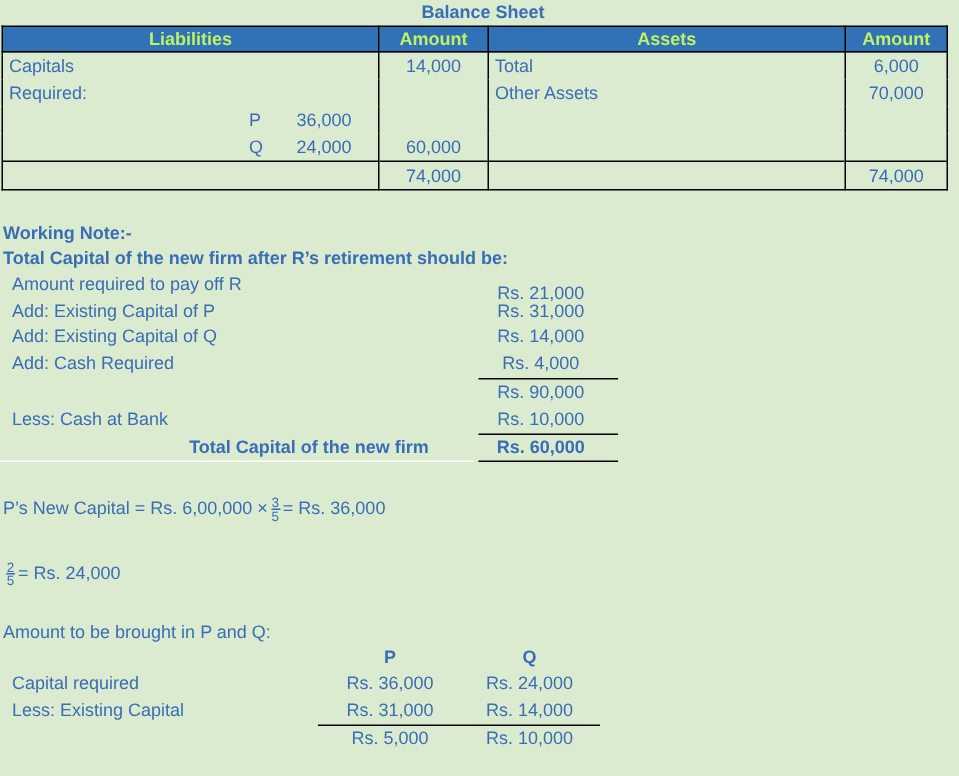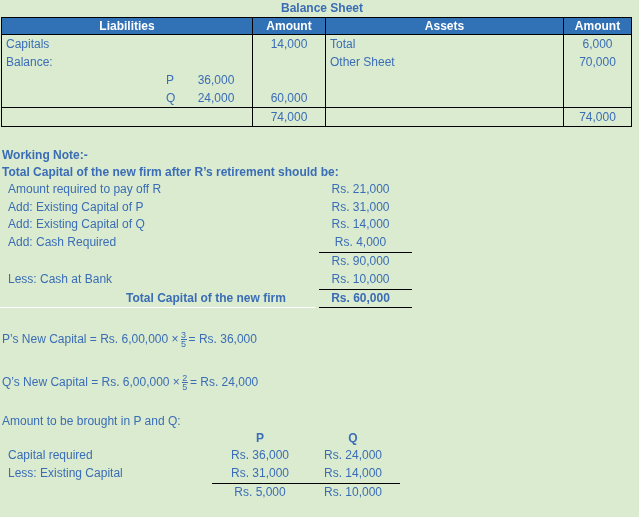--- a/index.html
+++ b/index.html
@@ -12,21 +12,21 @@
   }
   .abs { position: absolute; white-space: nowrap; }
   .bold { font-weight: bold; }
   .r { text-align: center; }
   .c { text-align: center; }
 
   
   #bs-title { left: 0; width: 644px; top: 1px; text-align: center; font-weight: bold; color: #3a6db5; }
   #bs { position: absolute; left: 1px; top: 17px; border-collapse: collapse; }
   #bs td, #bs th { border-left: 1px solid #000; border-right: 1px solid #000; padding: 0 4px; height: 18px; line-height: 18px; }
-  #bs th { background: #3171b6; color: #ffffff; font-weight: bold; border: 1px solid #000; height: 16px; line-height: 16px; }
+  #bs th { background: #3171b6; color: #bef264; font-weight: bold; border: 1px solid #000; height: 16px; line-height: 16px; }
   #bs tr.total td { border-top: 1px solid #000; border-bottom: 1px solid #000; font-weight: normal; }
 
   .uline { position: absolute; height: 1px; background: #000; }
   .wline { position: absolute; height: 1px; background: #fff; }
 
   .frac { display: inline-block; vertical-align: middle; text-align: center; font-size: 9px; line-height: 8px; margin: 0 2px; }
   .frac span { display: block; }
   .frac .bar { border-top: 1px solid #3a6db5; width: 6px; margin: 0 auto; }
 </style>
 </head>
@@ -47,23 +47,23 @@
     <th class="c">Assets</th>
     <th class="c">Amount</th>
   </tr>
   <tr>
     <td>Capitals</td>
     <td class="r">14,000</td>
     <td>Total</td>
     <td class="r">6,000</td>
   </tr>
   <tr>
-    <td>Balance:</td>
+    <td>Required:</td>
     <td></td>
-    <td>Other Sheet</td>
+    <td>Other Assets</td>
     <td class="r">70,000</td>
   </tr>
   <tr>
     <td style="position:relative">
       <span class="abs" style="left:164px;top:0">P</span>
       <span class="abs r" style="left:190px;width:48px;top:0">36,000</span>
     </td>
     <td></td>
         <td></td>
         <td></td>
@@ -83,42 +83,42 @@
     <td></td>
     <td class="r">74,000</td>
   </tr>
 </tbody>
   </table>
 
 <div class="abs bold" style="left:2px;top:148px">Working Note:-</div>
 <div class="abs bold" style="left:2px;top:165px">Total Capital of the new firm after R’s retirement should be:</div>
 
 <div class="abs" style="left:8px;top:182px">Amount required to pay off R</div>
-<div class="abs r" style="left:310px;width:101px;top:182px">Rs. 21,000</div>
+<div class="abs r" style="left:310px;width:101px;top:188px">Rs. 21,000</div>
 <div class="abs" style="left:8px;top:200px">Add: Existing Capital of P</div>
 <div class="abs r" style="left:310px;width:101px;top:200px">Rs. 31,000</div>
 <div class="abs" style="left:8px;top:217px">Add: Existing Capital of Q</div>
 <div class="abs r" style="left:310px;width:101px;top:217px">Rs. 14,000</div>
 <div class="abs" style="left:8px;top:235px">Add: Cash Required</div>
 <div class="abs r" style="left:310px;width:101px;top:235px">Rs. 4,000</div>
 <div class="uline" style="left:319px;width:93px;top:252px"></div>
 <div class="abs r" style="left:310px;width:101px;top:254px">Rs. 90,000</div>
 <div class="abs" style="left:8px;top:272px">Less: Cash at Bank</div>
 <div class="abs r" style="left:310px;width:101px;top:272px">Rs. 10,000</div>
 <div class="uline" style="left:319px;width:93px;top:289px"></div>
 <div class="abs bold r" style="left:100px;width:212px;top:291px">Total Capital of the new firm</div>
 <div class="abs bold r" style="left:310px;width:101px;top:291px">Rs. 60,000</div>
 <div class="wline" style="left:0;width:316px;top:307px"></div>
 <div class="uline" style="left:319px;width:93px;top:307px"></div>
 
 <div class="abs" style="left:2px;top:331px">
   <span>P’s New Capital = Rs. 6,00,000 ×</span><span class="frac"><span>3</span><span class="bar"></span><span>5</span></span><span>= Rs. 36,000</span>
 </div>
 <div class="abs" style="left:2px;top:374px">
-  <span>Q’s New Capital = Rs. 6,00,000 ×</span><span class="frac"><span>2</span><span class="bar"></span><span>5</span></span><span>= Rs. 24,000</span>
+  <span class="frac"><span>2</span><span class="bar"></span><span>5</span></span><span>= Rs. 24,000</span>
 </div>
 
 <div class="abs" style="left:2px;top:414px">Amount to be brought in P and Q:</div>
 <div class="abs bold c" style="left:215px;width:90px;top:431px">P</div>
 <div class="abs bold c" style="left:308px;width:90px;top:431px">Q</div>
 
 <div class="abs" style="left:8px;top:448px">Capital required</div>
 <div class="abs c" style="left:215px;width:90px;top:448px">Rs. 36,000</div>
 <div class="abs c" style="left:308px;width:90px;top:448px">Rs. 24,000</div>
 <div class="abs" style="left:8px;top:466px">Less: Existing Capital</div>

